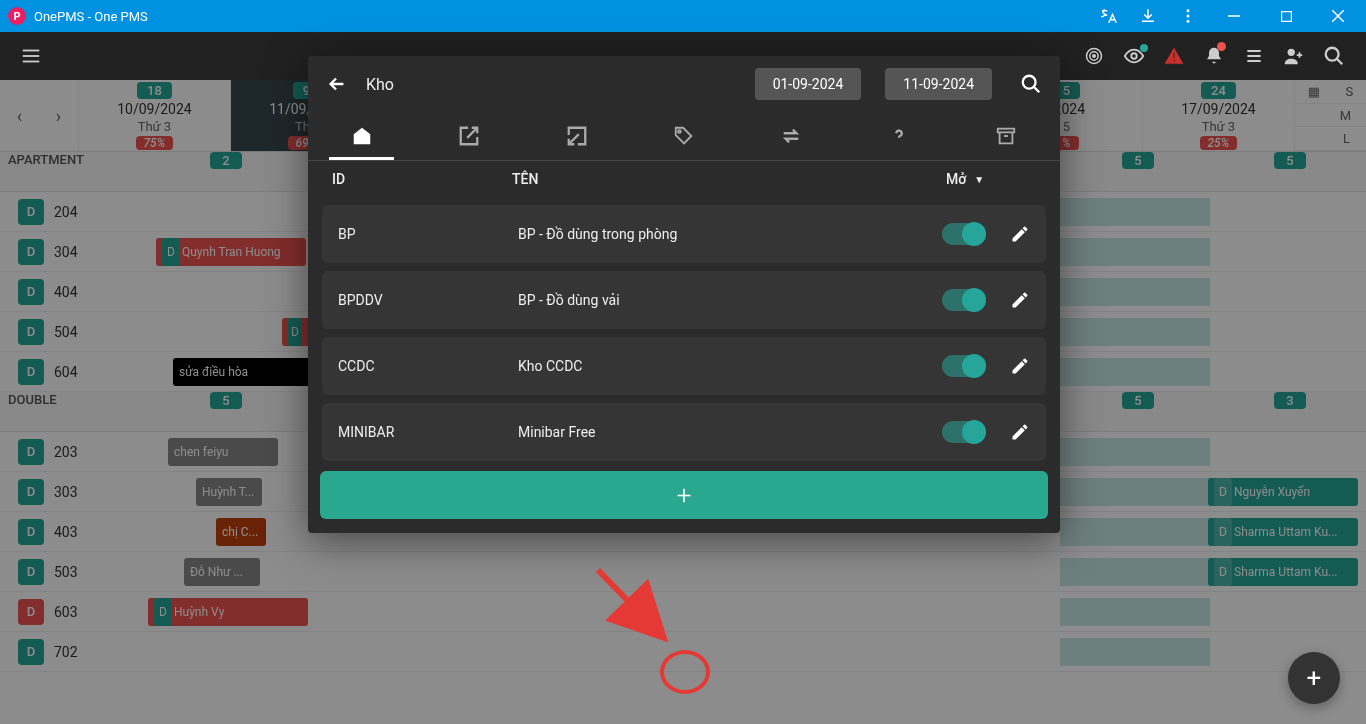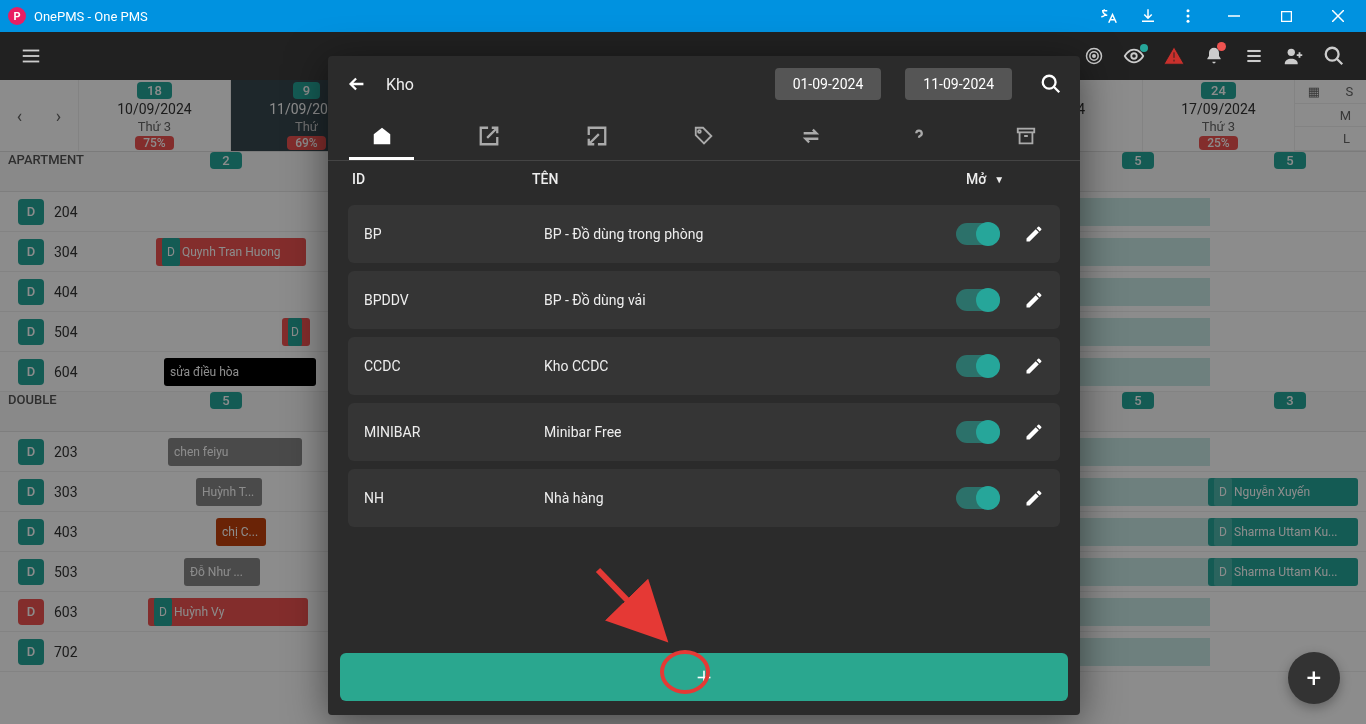--- a/index.html
+++ b/index.html
@@ -28,58 +28,58 @@
 
 .grid-header { display: flex; height: 72px; border-bottom: 1px solid #e0e0e0; }
 .nav-arrows { width: 80px; display: flex; align-items: center; justify-content: space-around; }
 .nav-arrows span { cursor: pointer; font-size: 18px; color: #666; }
 .day-col { width: 152px; display: flex; flex-direction: column; align-items: center; justify-content: center; gap: 2px; padding: 4px; border-left: 1px solid #eee; position: relative; }
 .day-col.today { background: #37474f; color: #fff; }
 .day-col .badge { background: #26a69a; color: #fff; border-radius: 4px; padding: 1px 10px; font-size: 13px; font-weight: 500;}
 .day-col .date { font-size: 14px; }
 .day-col .dow { font-size: 13px; color: #666; }
 .day-col.today .dow { color: #ccc; }
-.day-col .occ { background: #ef5350; color: #fff; border-radius: 4px; padding: 0 8px; font-size: 12px; font-weight: 500;}
+.day-col .occ { background: #ef5350; color: #fff; border-radius: 4px; padding: 0 8px; font-size: 12px; font-weight: 500; font-style: italic;}
 .right-mini { width: 74px; display: flex; flex-direction: column; border-left: 1px solid #eee; }
 .right-mini .cell { flex: 1; display: flex; align-items: center; justify-content: space-around; border-bottom: 1px solid #eee; font-size: 13px; color: #666; }
 .right-mini .cal-icon { cursor: pointer; }
 
 .section-row { display: flex; height: 40px; align-items: flex-start; border-bottom: 1px solid #e5e5e5; background: #fafafa;}
 .section-row .label { width: 156px; padding-left: 8px; font-size: 13px; color: #555; font-weight: 500; }
 .section-row .count-cell { width: 152px; display: flex; align-items: center; justify-content: center; }
 .section-row .count-badge { background: #26a69a; color: #fff; border-radius: 4px; padding: 1px 12px; font-size: 13px; font-weight: 500;}
 
 .room-row { display: flex; height: 40px; align-items: center; border-bottom: 1px solid #eee; position: relative; }
 .room-row .room-head { width: 156px; display: flex; align-items: center; gap: 10px; padding-left: 18px; }
 .room-row .d-chip { background: #26a69a; color: #fff; border-radius: 4px; width: 26px; height: 26px; display: flex; align-items: center; justify-content: center; font-size: 13px; font-weight: 500;}
 .room-row .d-chip.red { background: #ef5350; }
 .room-row .num { font-size: 14px; }
 .room-row .res-block { position: absolute; height: 28px; border-radius: 3px; display: flex; align-items: center; padding: 0 6px; font-size: 12px; color: #fff; overflow: hidden; white-space: nowrap; }
 .room-row .res-d { width: 18px; height: 28px; display: flex; align-items: center; justify-content: center; font-size: 12px; margin-right: 2px; border-radius: 2px; }
 .green-slot { position: absolute; height: 28px; background: #26a69a; opacity: 0.9; }
 
 
-.modal { position: absolute; left: 308px; top: 56px; width: 752px; height: 659px; background: #2b2b2b; color: #eee; z-index: 20; border-radius: 4px; box-shadow: 0 8px 40px rgba(0,0,0,0.5); display: flex; flex-direction: column; overflow: hidden; margin-left: 20px; }
+.modal { position: absolute; left: 308px; top: 56px; width: 752px; height: 477px; background: #2b2b2b; color: #eee; z-index: 20; border-radius: 4px; box-shadow: 0 8px 40px rgba(0,0,0,0.5); display: flex; flex-direction: column; overflow: hidden; }
 .modal-header { display: flex; align-items: center; padding: 12px 18px; gap: 18px; }
 .modal-header .back-icon { cursor: pointer; }
 .modal-header .mtitle { flex: 1; font-size: 16px; }
 .modal-header .date-pill { background: #555; color: #fff; padding: 8px 18px; border-radius: 4px; font-size: 14px; cursor: pointer; margin-left: 6px;}
 .modal-header .search-icon { cursor: pointer; margin-left: 10px; }
 
 .modal-tabs { display: flex; border-bottom: 1px solid #444; }
 .modal-tabs .tab { flex: 1; height: 48px; display: flex; align-items: center; justify-content: center; cursor: pointer; color: #aaa; position: relative; }
 .modal-tabs .tab.active { color: #fff; }
 .modal-tabs .tab.active::after { content: ''; position: absolute; bottom: 0; left: 20%; right: 20%; height: 3px; background: #fff; }
 
 .table-header { display: flex; padding: 10px 24px; font-size: 14px; font-weight: 500; color: #eee; align-items: center;}
 .table-header .col-id { width: 180px; }
 .table-header .col-name { flex: 1; }
 .table-header .col-open { width: 90px; display: flex; align-items: center; cursor: pointer; gap: 8px;}
 
-.table-body { flex: 1; overflow: auto; padding: 0 20px; }
+.table-body { flex: 1; overflow: auto; padding: 0 14px; }
 .data-row { background: #353535; margin: 8px 0; border-radius: 6px; display: flex; align-items: center; padding: 18px 16px; }
 .data-row .rid { width: 180px; font-size: 14px; }
 .data-row .rname { flex: 1; font-size: 14px; }
 .data-row .toggle { width: 44px; height: 22px; background: #26a69a88; border-radius: 11px; position: relative; cursor: pointer; margin-right: 24px;}
 .data-row .toggle::after { content:''; position: absolute; right: 0; top: -1px; width: 24px; height: 24px; background: #26a69a; border-radius: 50%; }
 .data-row .edit-icon { cursor: pointer; color: #fff; }
 
 .modal-footer { padding: 10px 12px 14px; }
 .add-btn { background: #2aa78f; height: 48px; border-radius: 6px; display: flex; align-items: center; justify-content: center; cursor: pointer; color: #fff; font-size: 26px; font-weight: 300;}
 
@@ -317,21 +317,21 @@
           <span class="res-d" style="background:#26a69a">D</span>
           <span></span>
         </div>
         <div class="green-slot" style="left:1060px;width:150px;opacity:0.25"></div>
       </div>
       <div class="room-row">
         <div class="room-head">
           <span class="d-chip ">D</span>
           <span class="num">604</span>
         </div>
-        <div class="res-block" style="left:164px;width:152px;background:#000">
+        <div class="res-block" style="left:173px;width:152px;background:#000">
           <span>sửa điều hòa</span>
         </div>
         <div class="green-slot" style="left:1060px;width:150px;opacity:0.25"></div>
       </div>
     </div>
 
   <div class="section-row">
     <div class="label">DOUBLE</div>
     <div id="dbl-counts" style="display:flex">
         <div class="count-cell">
@@ -349,21 +349,21 @@
           <span class="count-badge">3</span>
         </div>
       </div>
   </div>
   <div id="double-rows">
       <div class="room-row">
         <div class="room-head">
           <span class="d-chip ">D</span>
           <span class="num">203</span>
         </div>
-        <div class="res-block" style="left:168px;width:134px;background:#888">
+        <div class="res-block" style="left:168px;width:110px;background:#888">
           <span>chen feiyu</span>
         </div>
         <div class="green-slot" style="left:1060px;width:150px;opacity:0.25"></div>
       </div>
       <div class="room-row">
         <div class="room-head">
           <span class="d-chip ">D</span>
           <span class="num">303</span>
         </div>
         <div class="res-block" style="left:196px;width:66px;background:#888">

